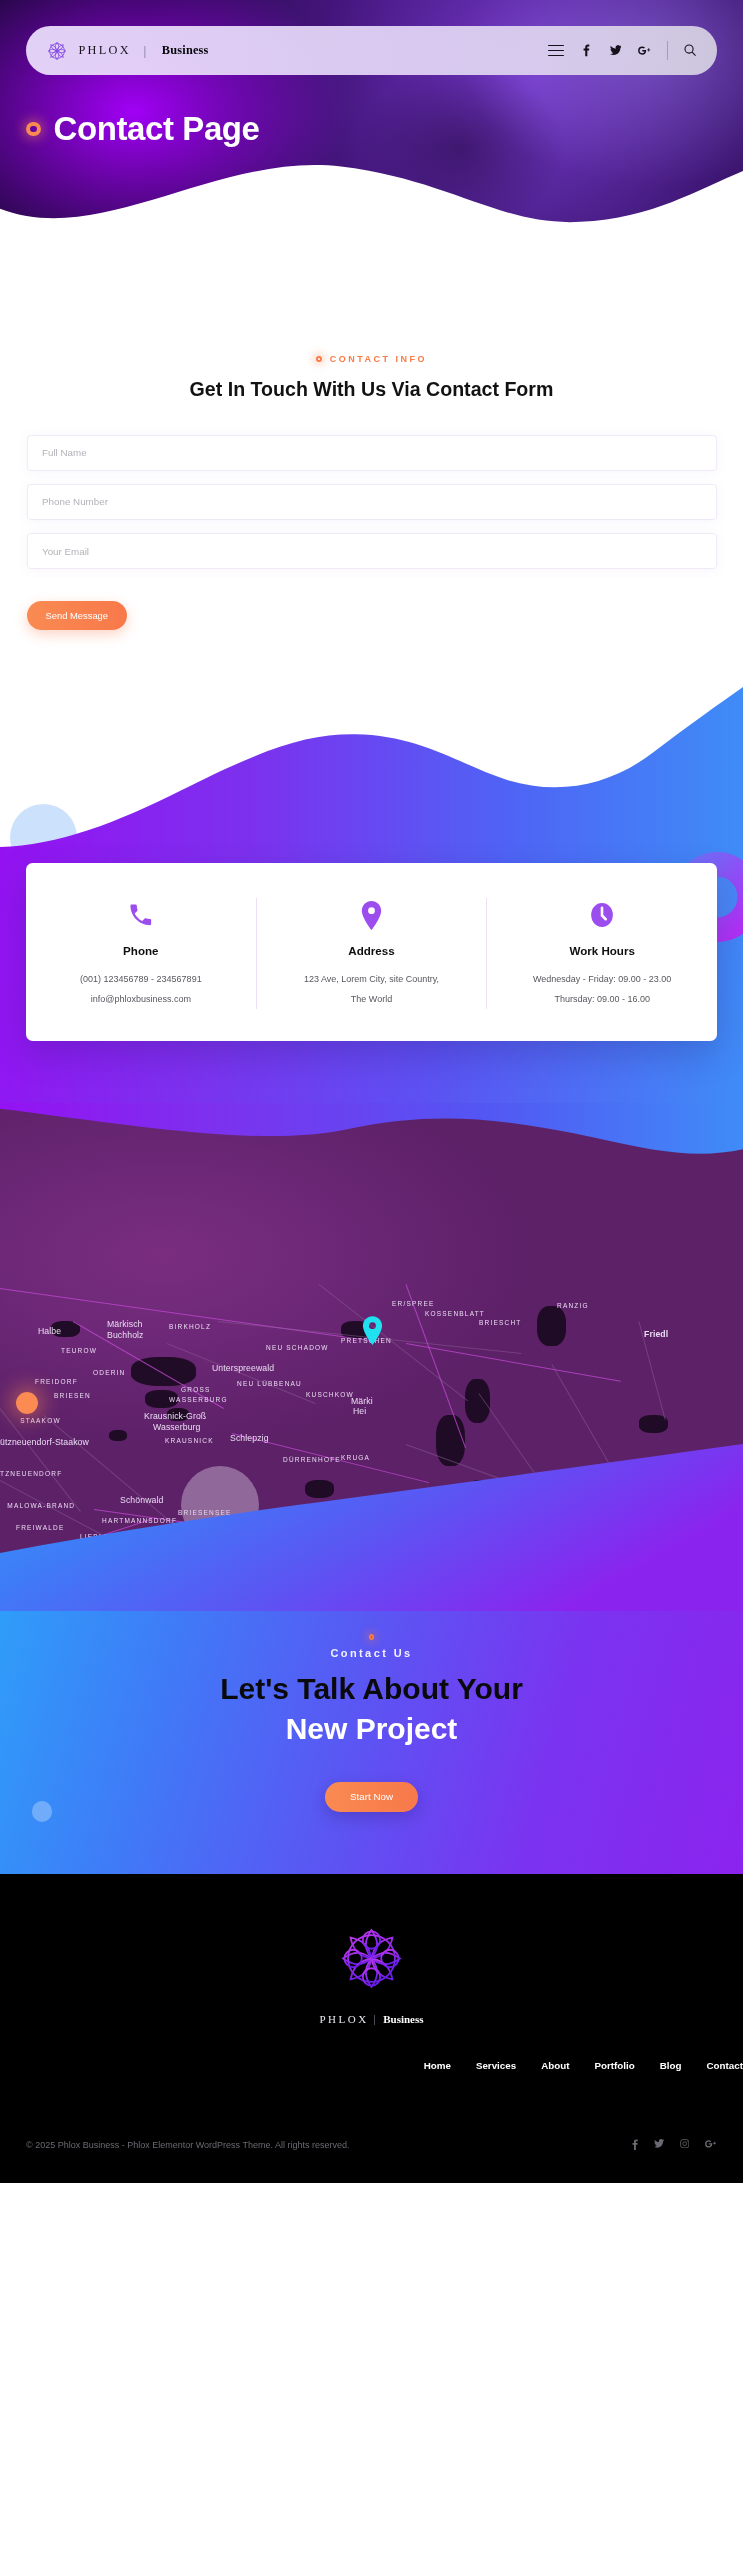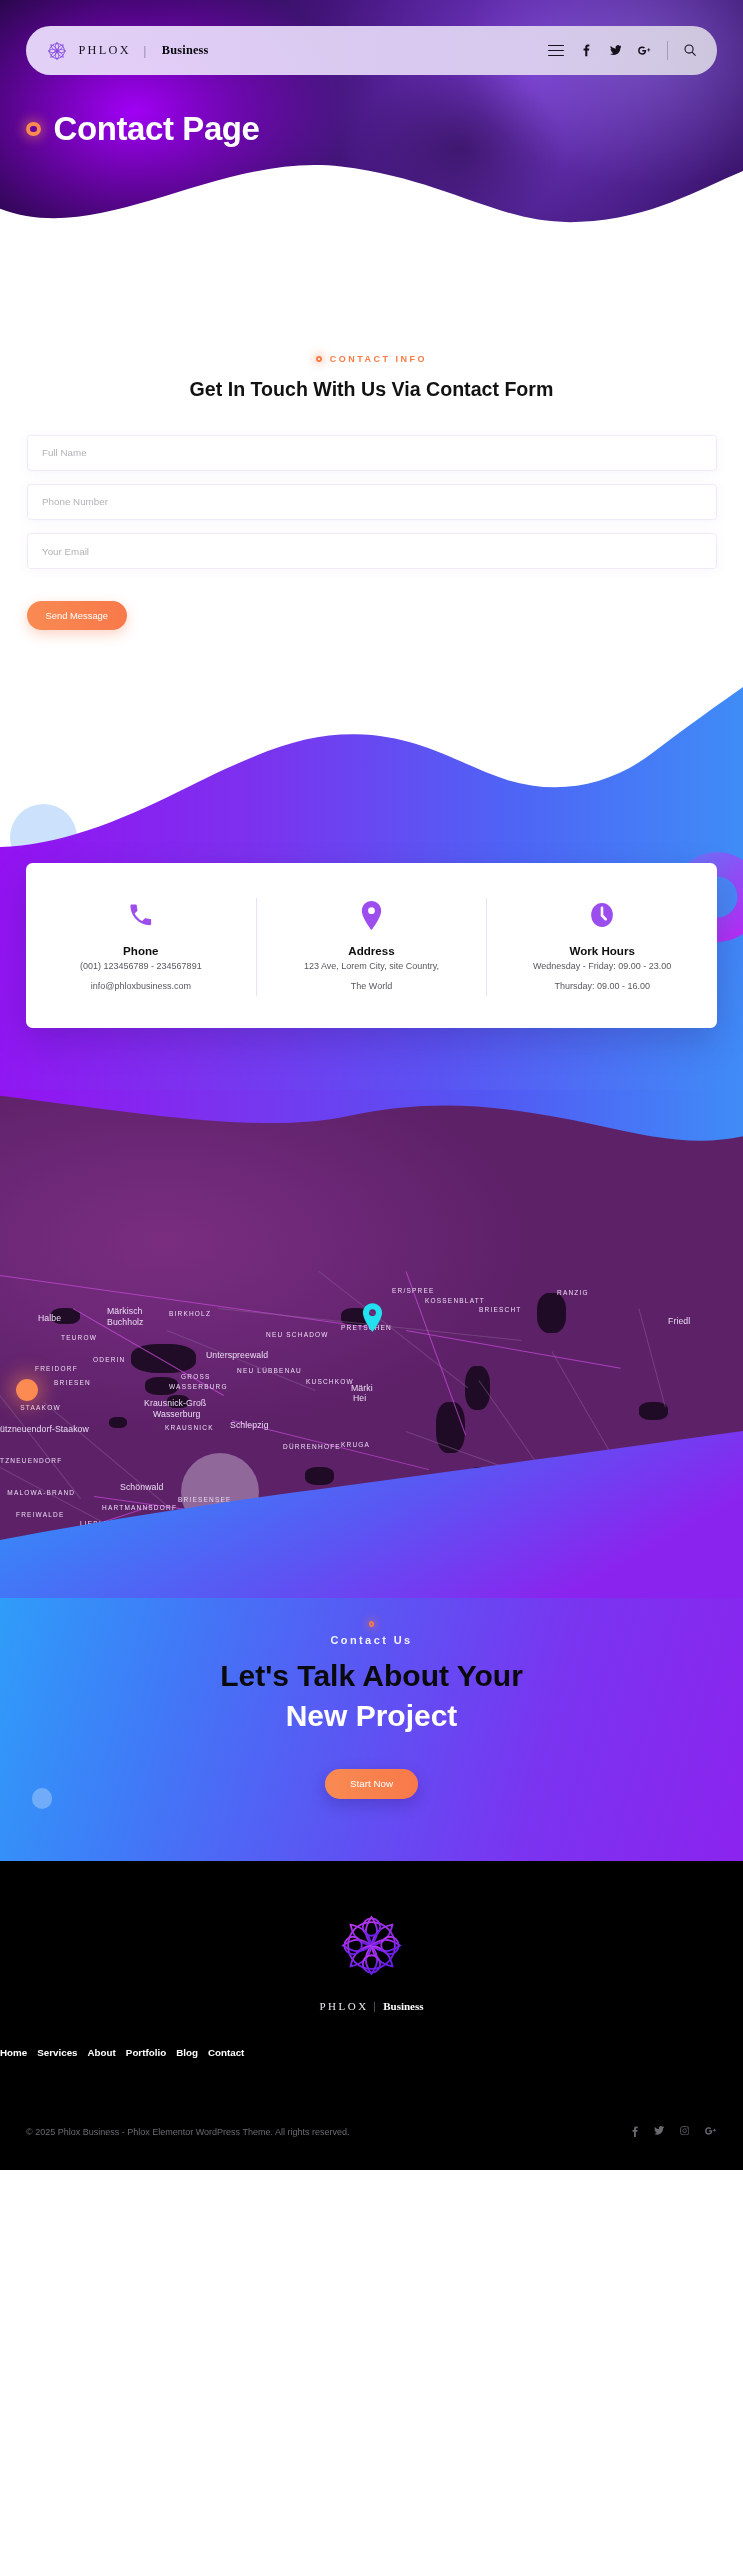--- a/index.html
+++ b/index.html
@@ -118,21 +118,21 @@
     position:relative; z-index:3;
     width:691px; margin:0 auto;
     background:#fff; border-radius:6.5px;
     display:flex;
     padding:35px 0 32px;
     box-shadow:0 13px 35px rgba(20,0,60,.18);
   }
   .card { flex:1; text-align:center; padding:0 19px; }
   .card + .card { border-left:0.7px solid #ecdff7; }
   .card-icon { height:35px; display:flex; align-items:center; justify-content:center; margin-bottom:11.6px; color:#9b4dee; }
-  .card-title { font-size:11.6px; font-weight:bold; color:#0f0f12; }
+  .card-title { font-size:11.6px; font-weight:bold; color:#0f0f12; margin-bottom:13px; }
   .card-line { font-size:9px; color:#57575f; line-height:2.15; }
 
   
   .map-band { position:relative; width:743px; height:508px; overflow:hidden; background:#0f0617;}
   .map-img { position:absolute; inset:0; }
   .map-base {
     position:absolute; inset:0;
     background:
       radial-gradient(ellipse 363px 189px at 22% 30%, #7a2d7f 0%, #6d2877 45%, #5d2168 100%),
       radial-gradient(ellipse 450px 232px at 76% 58%, #7c2e80 0%, #6a2575 50%, #5a2066 100%),
@@ -180,21 +180,21 @@
   }
   .dc-blue-dot { position:absolute; left:32px; bottom:52px; width:20.3px; height:20.3px; border-radius:50%; background:rgba(150,195,250,.6); }
 
   
   .footer { width:743px; background:#000; padding:51px 0 0; text-align:center; }
   .f-logo { margin:0 auto 19px; width:67px; height:67px; }
   .f-brand { display:flex; align-items:center; justify-content:center; gap:0; margin-bottom:35px; }
   .f-brand .t1 { font-family:"Liberation Serif", serif; font-size:11px; letter-spacing:2.5px; color:#e9e6ee; }
   .f-brand .sep { color:#5c5568; margin:0 7.3px 0 4.4px; font-size:11px; }
   .f-brand .t2 { font-family:"Liberation Serif", serif; font-weight:bold; font-size:11px; color:#fff; }
-  .f-nav { display:flex; justify-content:flex-start; gap:10px; margin-bottom:14px; }
+  .f-nav { display:flex; justify-content:flex-end; gap:25px; margin-bottom:14px; }
   .f-nav a { color:#fff; font-size:9.8px; font-weight:bold; text-decoration:none; }
   .news {
     width:232px; margin:0 auto; height:33px;
     background:#2c2c2c; border-radius:16.7px;
     display:flex; align-items:center; padding:0 4.4px 0 16px;
   }
   .news input {
     flex:1; background:transparent; border:none; outline:none;
     color:#c4c4cc; font-style:italic; font-size:9.4px;
     font-family:"Liberation Sans", sans-serif;
@@ -403,27 +403,27 @@
     <div id="map-labels">
         <span class="mlabel big" style="left: 38px; top: 223px;">Halbe</span>
         <span class="mlabel big" style="left: 107px; top: 216px;">Märkisch</span>
         <span class="mlabel big" style="left: 107px; top: 227px;">Buchholz</span>
         <span class="mlabel" style="left: 169px; top: 220px;">BIRKHOLZ</span>
         <span class="mlabel" style="left: 341px; top: 234px;">PRETSCHEN</span>
         <span class="mlabel" style="left: 557px; top: 199px;">RANZIG</span>
         <span class="mlabel" style="left: 425px; top: 207px;">KOSSENBLATT</span>
         <span class="mlabel" style="left: 479px; top: 216px;">BRIESCHT</span>
         <span class="mlabel" style="left: 392px; top: 197px;">ER/SPREE</span>
-        <span class="mlabel big" style="left: 668px; top: 226px;">Friedl</span>
+        <span class="mlabel big" style="left: 644px; top: 226px; font-weight: bold;">Friedl</span>
         <span class="mlabel" style="left: 61px; top: 244px;">TEUROW</span>
         <span class="mlabel" style="left: 266px; top: 241px;">NEU SCHADOW</span>
         <span class="mlabel" style="left: 237px; top: 277px;">NEU LÜBBENAU</span>
         <span class="mlabel" style="left: 93px; top: 266px;">ODERIN</span>
         <span class="mlabel" style="left: 35px; top: 275px;">FREIDORF</span>
-        <span class="mlabel big" style="left: 206px; top: 260px;">Unterspreewald</span>
+        <span class="mlabel big" style="left: 212px; top: 260px;">Unterspreewald</span>
         <span class="mlabel" style="left: 306px; top: 288px;">KUSCHKOW</span>
         <span class="mlabel big" style="left: 351px; top: 293px;">Märki</span>
         <span class="mlabel big" style="left: 353px; top: 303px;">Hei</span>
         <span class="mlabel" style="left: 525px; top: 392px;">TREBATSCH</span>
         <span class="mlabel" style="left: 608px; top: 406px;">NIEWISCH</span>
         <span class="mlabel" style="left: 391px; top: 450px;">GROSS LEUTHEN</span>
         <span class="mlabel" style="left: 456px; top: 462px;">LEIBCHEL</span>
         <span class="mlabel" style="left: 615px; top: 446px;">PIESKOW</span>
         <span class="mlabel" style="left: 573px; top: 456px;">SPEICHROW</span>
         <span class="mlabel" style="left: 697px; top: 443px;">TREBITZ</span>

